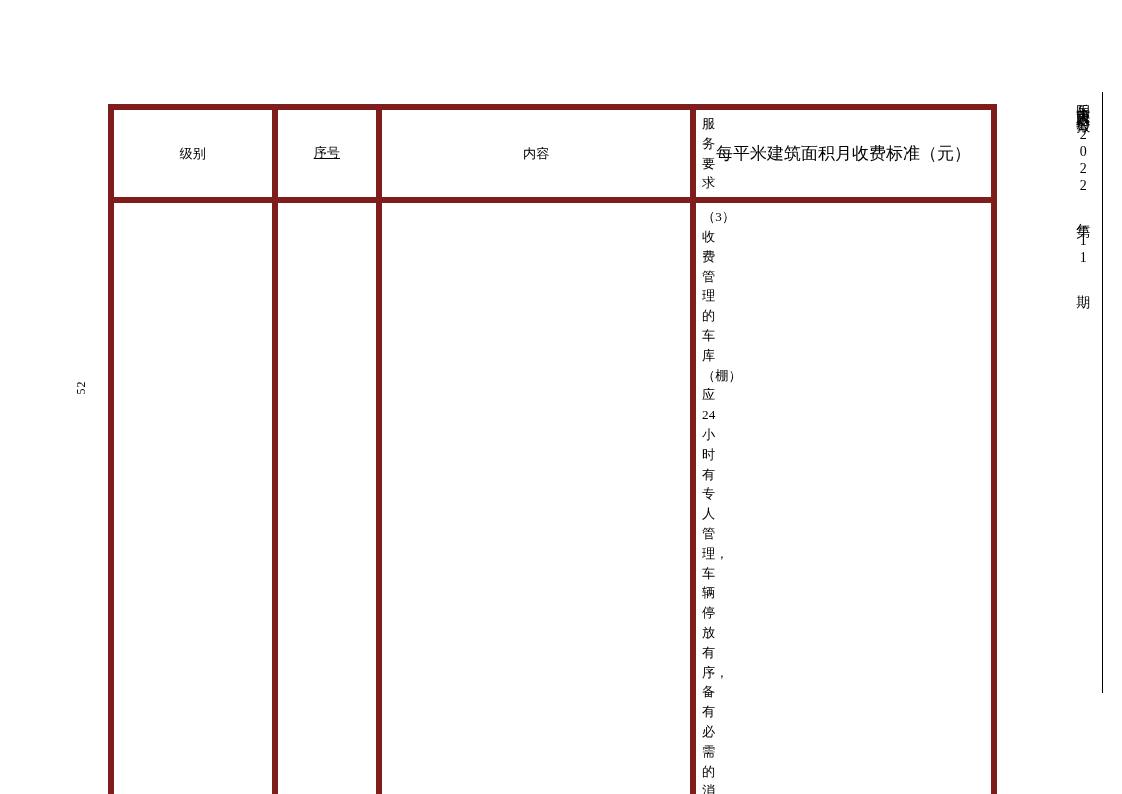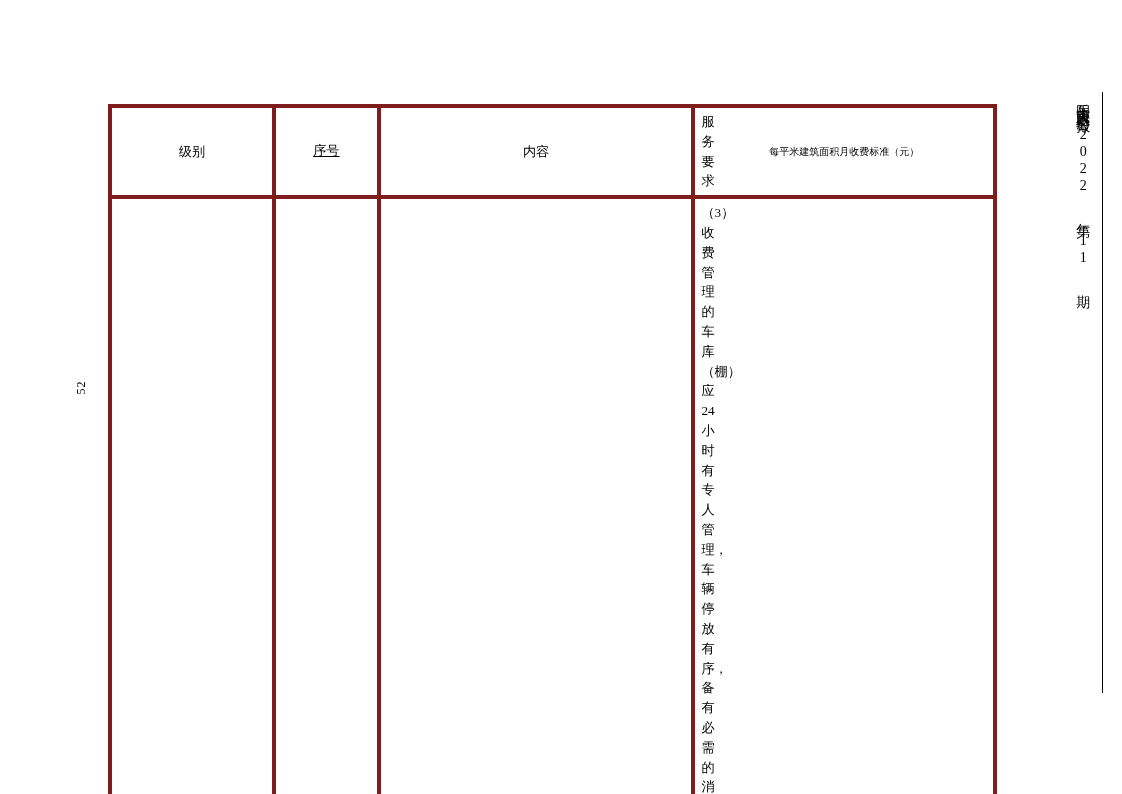--- a/index.html
+++ b/index.html
@@ -63,36 +63,36 @@
 
   table.doc {
     position: absolute;
     left: 108px;
     top: 104px;
     width: 889px;
     border-collapse: collapse;
     table-layout: fixed;
   }
   table.doc td, table.doc th {
-    border: 4px solid #7f1d1d;
+    border: 6px solid #7f1d1d;
     vertical-align: middle;
     padding: 4px 6px;
     font-size: 13.2px;
     line-height: 1.5;
     font-weight: normal;
   }
   .c-level { width: 50px; text-align: center; }
   .c-seq   { width: 32px; text-align: center; }
   .c-item  { width: 96px; text-align: center; }
   .c-req   { width: 0; text-align: left; }
   .c-fee   { width: 92px; text-align: center; }
 
   .hdr td { text-align: center; }
   .hdr .h-seq { letter-spacing: 0; line-height: 1.25; text-decoration: underline; }
-  .hdr .h-fee { line-height: 1.4; font-size: 10px; }
+  .hdr .h-fee { line-height: 1.4; font-size: 17px; }
 
   .lines p {
     margin: 0;
     text-indent: 0;
   }
   .cell-center { text-align: center; }
 </style>
 </head>
 <body>
 

